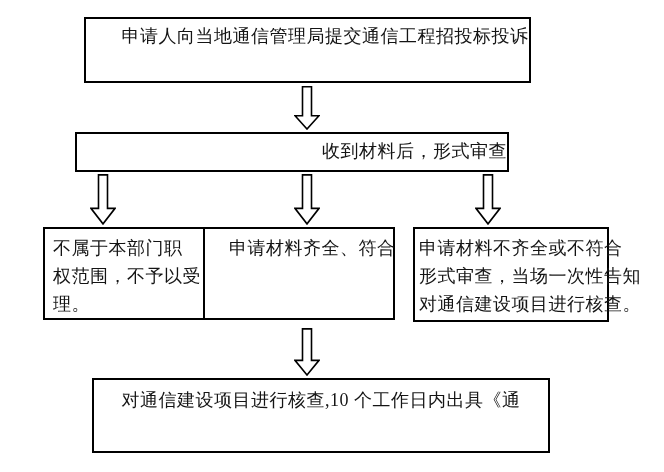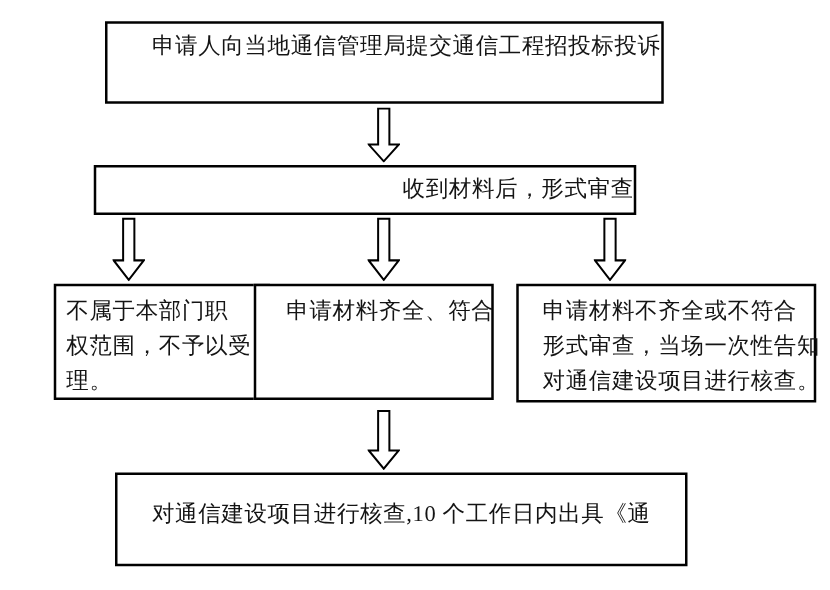--- a/index.html
+++ b/index.html
@@ -25,24 +25,24 @@
   }
   
   #n-submit   { left: 84px;  top: 17px;  width: 447px; height: 66px; text-align: center; padding-top: 3px; }
   #n-submit .ln { line-height: 29px; margin-left: 35px; }
   
   #n-review   { left: 75px;  top: 132px; width: 434px; height: 40px; text-align: right; }
   #n-review .ln { line-height: 35px; }
   
   #n-reject     { left: 15px;  top: 227px; width: 173px; height: 93px; padding: 5px 8px; margin-left: 28px; }
   #n-accept     { left: 203px; top: 227px; width: 192px; height: 93px; padding: 5px 24px; }
-  #n-supplement { left: 413px; top: 227px; width: 240px; height: 95px; padding: 5px 19px; }
+  #n-supplement { left: 413px; top: 227px; width: 196px; height: 95px; padding: 5px 4px; }
   #n-reject .ln, #n-accept .ln, #n-supplement .ln { line-height: 28px; }
   
-  #n-decision { left: 92px;  top: 378px; width: 458px; height: 75px; text-align: center; padding-top: 16px; }
+  #n-decision { left: 92px;  top: 378px; width: 458px; height: 75px; text-align: center; padding-top: 5px; }
   #n-decision .ln { line-height: 31px; }
 
   .arrow {
     position: absolute;
     width: 26px;
     display: block;
   }
   #a-submit-review   { left: 294px; top: 86px;  height: 44px; }
   #a-review-reject   { left: 90px;  top: 174px; height: 51px; }
   #a-review-accept   { left: 294px; top: 174px; height: 51px; }

